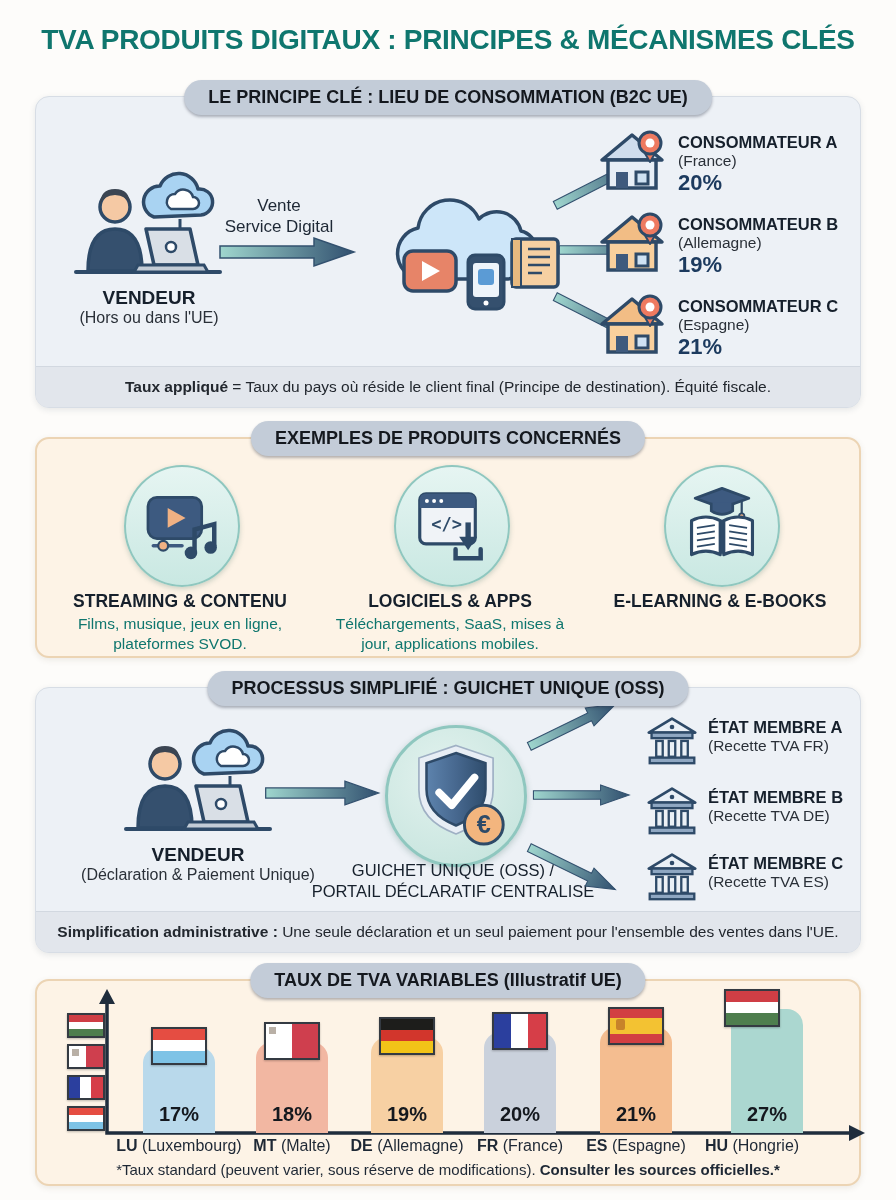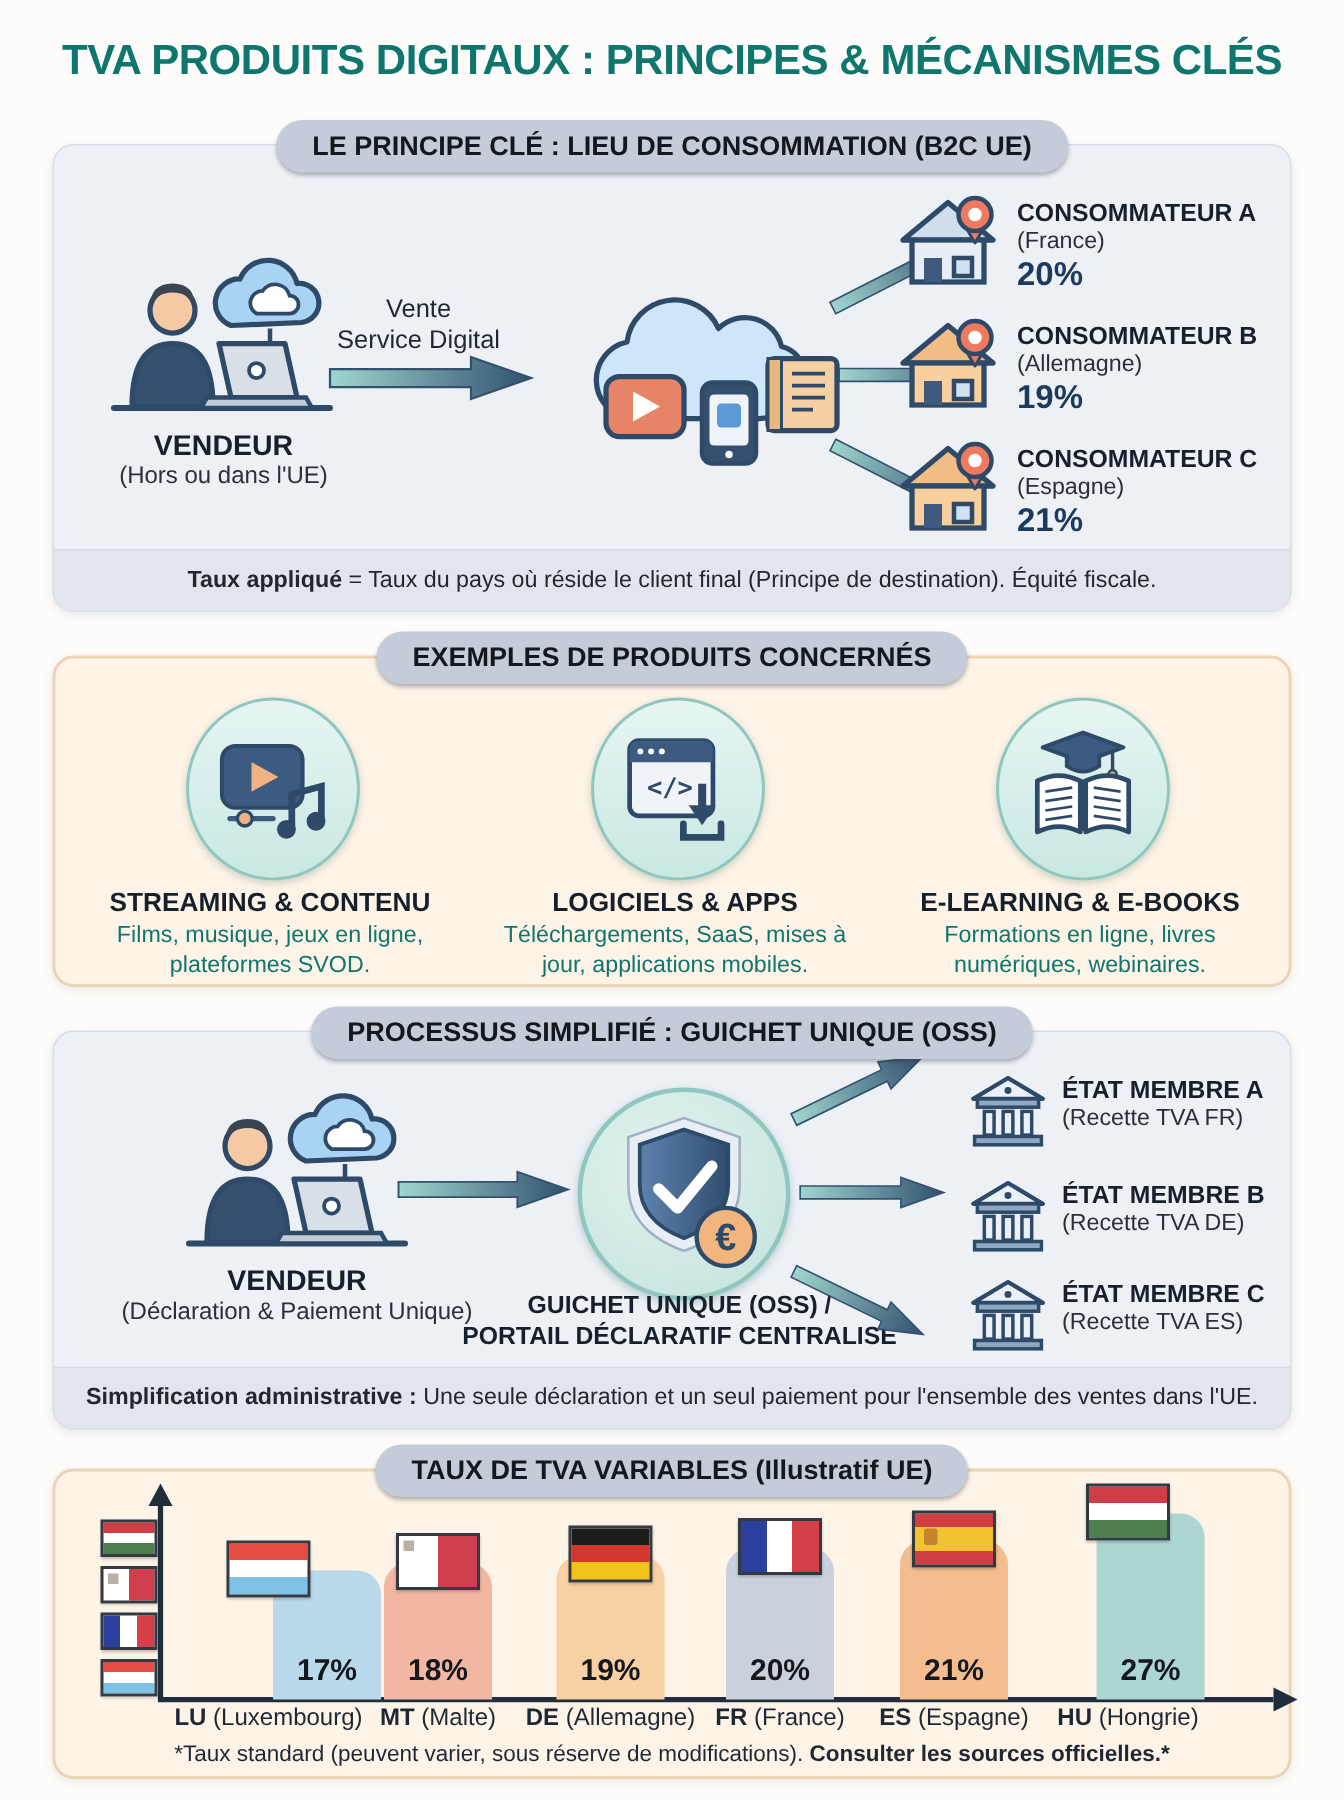--- a/index.html
+++ b/index.html
@@ -38,29 +38,29 @@
     border:2.5px solid #8fc7bf;box-shadow:0 2px 5px rgba(60,110,100,.25);
     display:flex;align-items:center;justify-content:center;}
   .prod-title{font-size:17.5px;font-weight:800;}
   .prod-desc{font-size:15.5px;color:#0f766e;line-height:20px;}
 
   
   .oss-circle{position:absolute;width:136px;height:136px;border-radius:50%;
     background:radial-gradient(circle at 40% 35%,#e2f2ee 0%,#c2e2db 100%);
     border:3px solid #8fc7bf;box-shadow:0 2px 6px rgba(60,110,100,.3);
     display:flex;align-items:center;justify-content:center;}
-  .oss-label{font-size:16.5px;font-weight:700;line-height:21px;}
+  .oss-label{font-size:16.5px;font-weight:400;line-height:21px;}
   .state-name{font-size:16.5px;font-weight:800;}
   .state-detail{font-size:15.5px;color:#2a3038;}
 
   
   .bar{position:absolute;width:72px;border-radius:16px 16px 0 0;z-index:2;}
   .bar .pct{position:absolute;left:0;right:0;bottom:7px;text-align:center;
     font-size:20px;font-weight:800;color:#14181e;}
-  .bar0{left:106px;top:66px;height:86px;background:#b9d9eb;margin-left:39px;}
+  .bar0{left:106px;top:66px;height:86px;background:#b9d9eb;}
   .bar1{left:219px;top:61px;height:91px;background:#f2b7a2;}
   .bar2{left:334px;top:56px;height:96px;background:#f7d0a3;}
   .bar3{left:447px;top:51px;height:101px;background:#cad1dc;}
   .bar4{left:563px;top:46px;height:106px;background:#f4bd90;}
   .bar5{left:694px;top:28px;height:124px;background:#abd7d0;}
   .xlabel{position:absolute;top:156px;width:160px;text-align:center;font-size:16px;color:#1e2835;}
   .xlabel b{font-weight:800;}
   .xl0{left:62px;} .xl1{left:175px;} .xl2{left:290px;}
   .xl3{left:403px;} .xl4{left:519px;} .xl5{left:635px;}
   .footnote{position:absolute;left:0;right:0;top:180px;text-align:center;font-size:15px;color:#1e2835;}
@@ -240,21 +240,20 @@
         <path d="M70,20 V34" stroke="#2e4a68" stroke-width="2.5"></path>
         <circle cx="70" cy="37" r="3" fill="#f0b183" stroke="#2e4a68" stroke-width="2"></circle>
         <path d="M14,42 Q30,34 46,42 V80 Q30,72 14,80 z" fill="#ffffff" stroke="#2e4a68" stroke-width="3.5" stroke-linejoin="round"></path>
         <path d="M82,42 Q66,34 50,42 V80 Q66,72 82,80 z" fill="#ffffff" stroke="#2e4a68" stroke-width="3.5" stroke-linejoin="round"></path>
         <path d="M48,41 V79" stroke="#2e4a68" stroke-width="3"></path>
         <path d="M20,50 L40,47 M20,57 L40,54 M20,64 L40,61 M20,71 L40,68" stroke="#2e4a68" stroke-width="2"></path>
         <path d="M56,47 L76,50 M56,54 L76,57 M56,61 L76,64 M56,68 L76,71" stroke="#2e4a68" stroke-width="2"></path>
       </svg>
     </div>
     <div class="abs ctr prod-title" style="left:553px;top:152px;width:260px;">E-LEARNING &amp; E-BOOKS</div>
-    <div class="abs ctr prod-desc" style="left:558px;top:175px;width:250px;">Formations en ligne, livres numériques, webinaires.</div>
   </div>
 
   <div class="pill" style="top:671px;">PROCESSUS SIMPLIFIÉ : GUICHET UNIQUE (OSS)</div>
   <div class="panel panel-blue" style="top:687px;height:266px;">
 
     <svg class="abs" style="left:82px;top:40px;" width="160" height="110" viewBox="0 0 160 110">
       <path d="M8,101 H152" stroke="#2e4a68" stroke-width="4" stroke-linecap="round"></path>
       <path d="M86,46 a16,16 0 0 1 6,-31 a20,20 0 0 1 38,3 a13,13 0 0 1 3,26 z" fill="#a9d3f2" stroke="#2e4a68" stroke-width="3.5" stroke-linejoin="round"></path>
       <path d="M103,38 a8,8 0 0 1 4,-15 a10,10 0 0 1 18,3 a6,6 0 0 1 0,12 z" fill="#ffffff" stroke="#2e4a68" stroke-width="2.5"></path>
       <path d="M112,48 V62" stroke="#2e4a68" stroke-width="3"></path>

